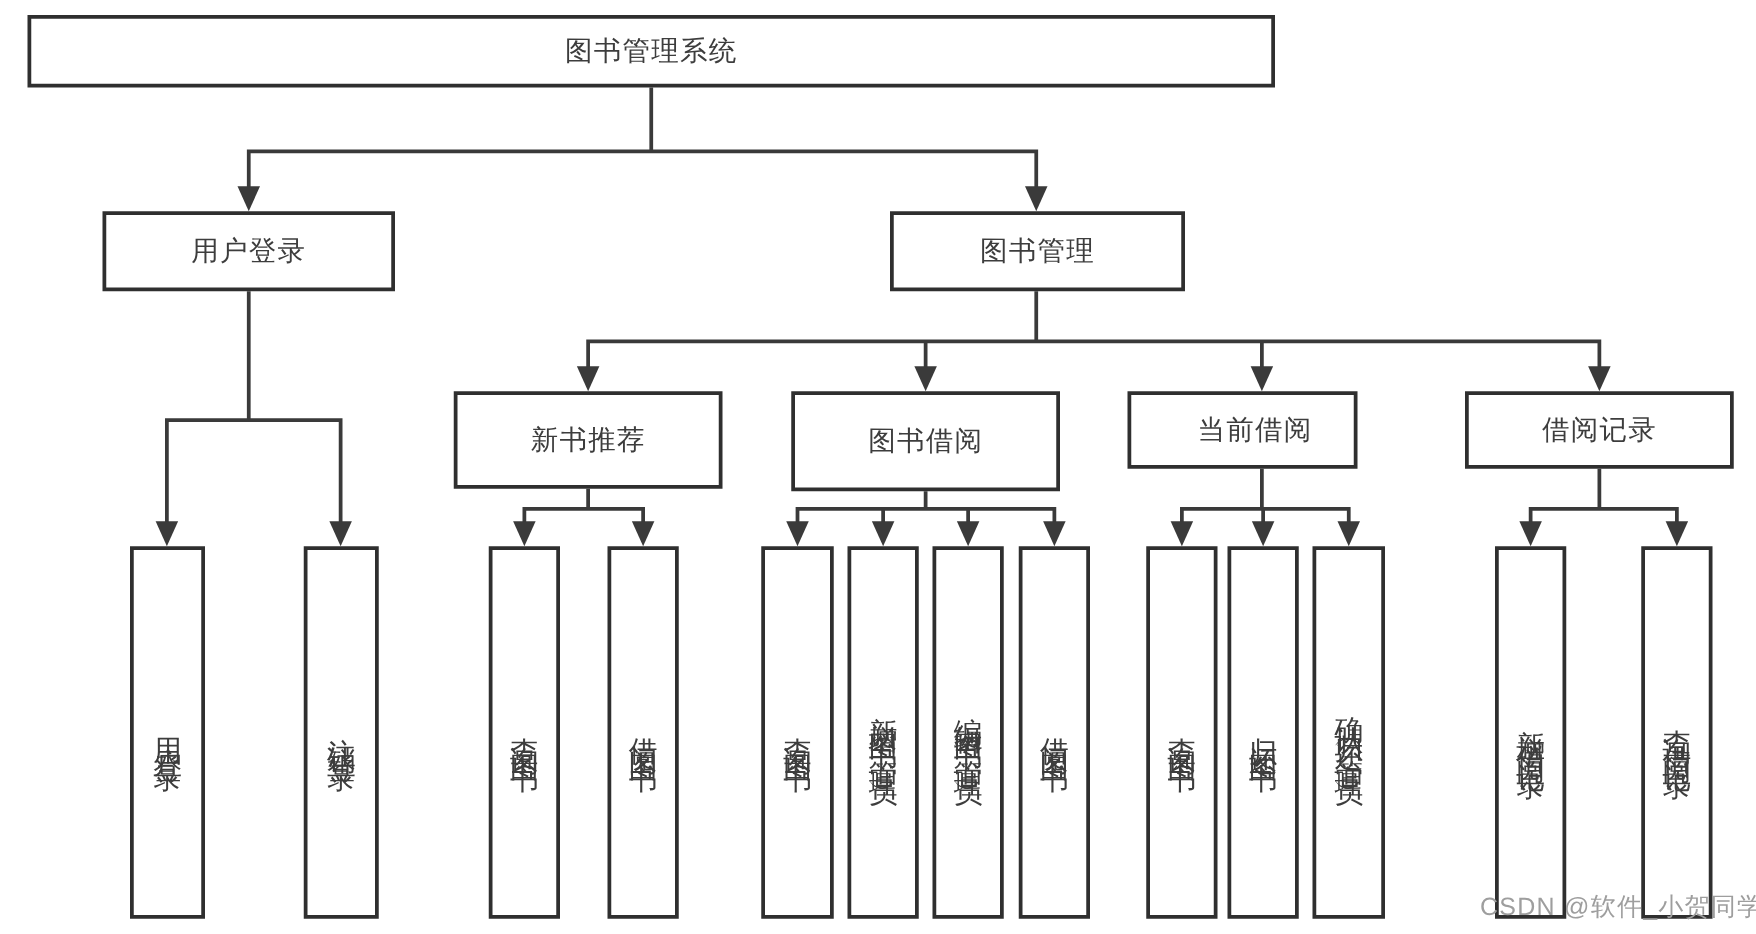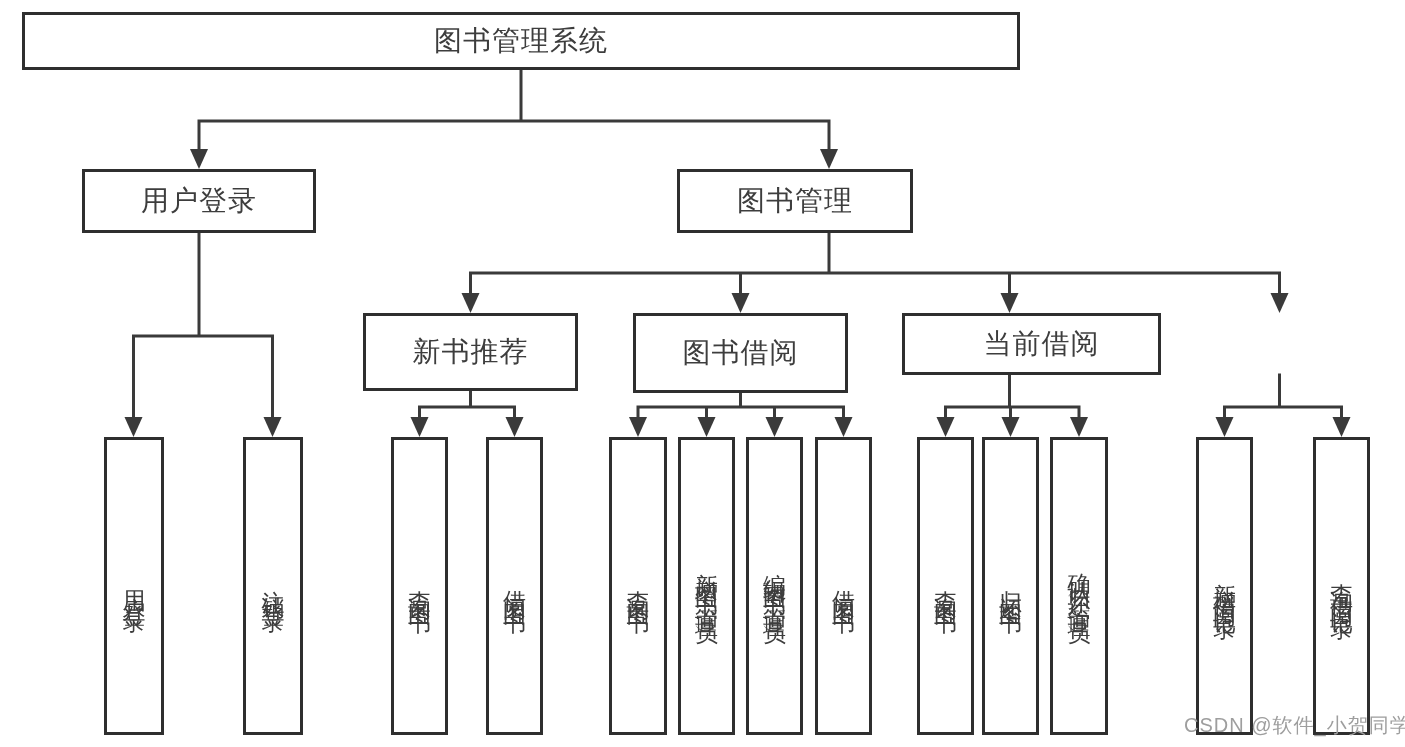--- a/index.html
+++ b/index.html
@@ -27,21 +27,21 @@
   .box {
     position: absolute;
     box-sizing: border-box;
     border: 3px solid #2f2f2f;
     background: #ffffff;
     display: flex;
     align-items: center;
     justify-content: center;
     color: #3d3d3d;
   }
-  .box.h { font-size: 28px; letter-spacing: 1px; white-space: nowrap; }
+  .box.h { font-size: 22px; letter-spacing: 1px; white-space: nowrap; }
   .box.v span {
     writing-mode: vertical-rl;
     text-orientation: mixed;
     font-size: 23px;
     letter-spacing: 7px;
     line-height: 1;
   }
   .watermark {
     position: absolute;
     left: 1184px;
@@ -104,25 +104,26 @@
     <g>
       <path d="M1279.5 375 V407 M1224.5 407 H1341.5 M1224.5 407 V418 M1341.5 407 V418"></path>
       <polygon points="1215.5,417 1233.5,417 1224.5,437"></polygon>
       <polygon points="1332.5,417 1350.5,417 1341.5,437"></polygon>
     </g>
   </svg>
 
   <div class="box h" style="left:22px; top:12px; width:998px; height:58px;">图书管理系统</div>
 
   <div class="box h" style="left:82px; top:169px; width:234px; height:64px;">用户登录</div>
-  <div class="box h" style="left:677px; top:169px; width:236px; height:64px;text-align:right;">图书管理</div>
+  <div class="box h" style="left:712px; top:169px; width:236px; height:64px;text-align:right;">图书管理</div>
 
   <div class="box h" style="left:363px; top:313px; width:215px; height:78px;">新书推荐</div>
   <div class="box h" style="left:633px; top:313px; width:215px; height:80px;">图书借阅</div>
-  <div class="box h" style="left:902px; top:313px; width:259px; height:62px;padding-left:20px;">当前借阅</div>
+  <div class="box h" style="left:902px; top:313px; width:184px; height:62px;padding-left:20px;">当前借阅</div>
+  <div class="box h" style="left:1172px; top:313px; width:215px; height:62px;">借阅记录</div>
 
   <div class="box v" style="left:104px; top:437px; width:60px; height:298px;">
     <span>用户登录</span>
   </div>
   <div class="box v" style="left:243px; top:437px; width:60px; height:298px;">
     <span>注销登录</span>
   </div>
 
   <div class="box v" style="left:391px; top:437px; width:57px; height:298px;">
     <span>查询图书</span>

